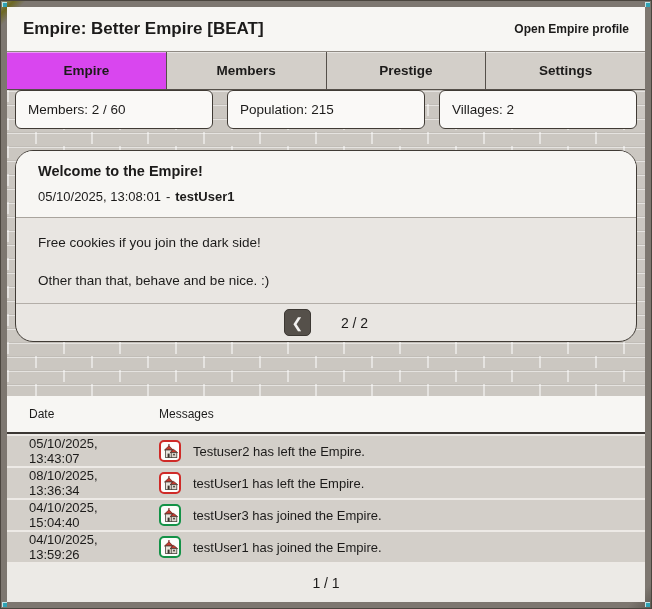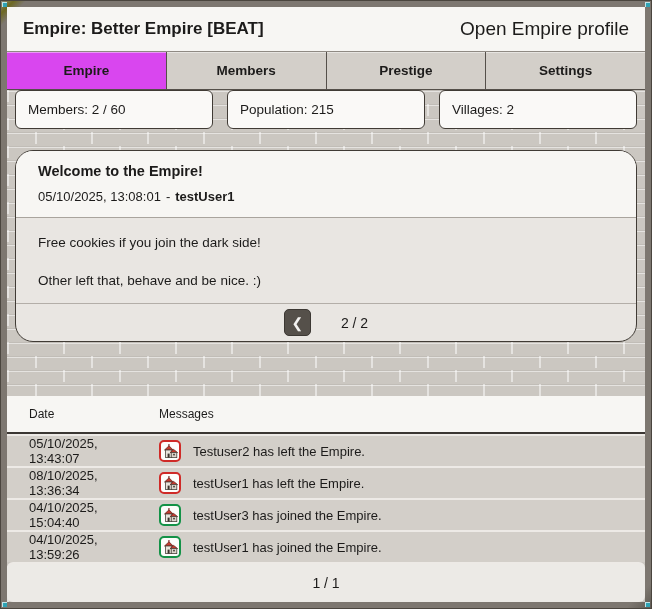--- a/index.html
+++ b/index.html
@@ -21,21 +21,21 @@
   .corner-dot.bl{bottom:1px;left:1px;} .corner-dot.br{bottom:1px;right:1px;}
 
   .inner{width:100%;height:100%;display:flex;flex-direction:column;overflow:hidden;}
 
   
   .titlebar{
     height:45px;flex:0 0 45px;background:#f7f6f3;border-bottom:1px solid #8f8a83;
     display:flex;align-items:center;justify-content:space-between;padding:0 16px;
   }
   .titlebar .title{font-size:17px;font-weight:bold;}
-  .titlebar .profile-link{font-size:19px;font-weight:normal;cursor:pointer;}
+  .titlebar .profile-link{font-size:12px;font-weight:bold;cursor:pointer;}
 
   
   .tabbar{height:38px;flex:0 0 38px;display:flex;background:#d3cfc9;border-bottom:1px solid #55504a;}
   .tab{
     flex:1;display:flex;align-items:center;justify-content:center;
     font-size:13.5px;font-weight:bold;background:#d3cfc9;
     border-right:1px solid #55504a;cursor:pointer;
     box-shadow:inset 0 1px 0 rgba(255,255,255,.45);
   }
   .tab:last-child{border-right:none;}
@@ -100,21 +100,21 @@
   .log-date{width:130px;flex:0 0 130px;padding-left:22px;}
   .log-msg{display:flex;align-items:center;padding-left:22px;}
   .log-icon{
     width:22px;height:22px;border:2px solid #888;border-radius:5px;background:#fdfdfb;
     display:flex;align-items:center;justify-content:center;margin-right:12px;flex:0 0 22px;
   }
   .log-icon[data-variant="left"]{border-color:#cf2a27;}
   .log-icon[data-variant="joined"]{border-color:#149247;}
   .log-foot{
     background:#eceae6;height:40px;border-top:2px solid #edeae6;
-    display:flex;align-items:center;justify-content:center;font-size:14px;border-radius:6px;
+    display:flex;align-items:center;justify-content:center;font-size:14px;
   }
 </style>
 </head>
 <body>
 
 <div class="window">
   <div class="corner-dot tl"></div>
   <div class="corner-dot tr"></div>
   <div class="corner-dot bl"></div>
   <div class="corner-dot br"></div>
@@ -143,21 +143,21 @@
 
       <div class="panel">
         <div class="panel-head">
           <div class="panel-title">Welcome to the Empire!</div>
           <div class="panel-meta">
             <span>05/10/2025, 13:08:01</span><span class="sep">-</span><span class="author">testUser1</span>
           </div>
         </div>
         <div class="panel-body">
           <p class="msg-line">Free cookies if you join the dark side!</p>
-          <p class="msg-line">Other left that, behave and be nice. :)</p>
+          <p class="msg-line">Other than that, behave and be nice. :)</p>
         </div>
         <div class="panel-foot">
           <div class="page-btn">
             <span>❮</span>
           </div>
           <div class="page-indicator">2 / 2</div>
         </div>
       </div>
 
       <div class="log">

